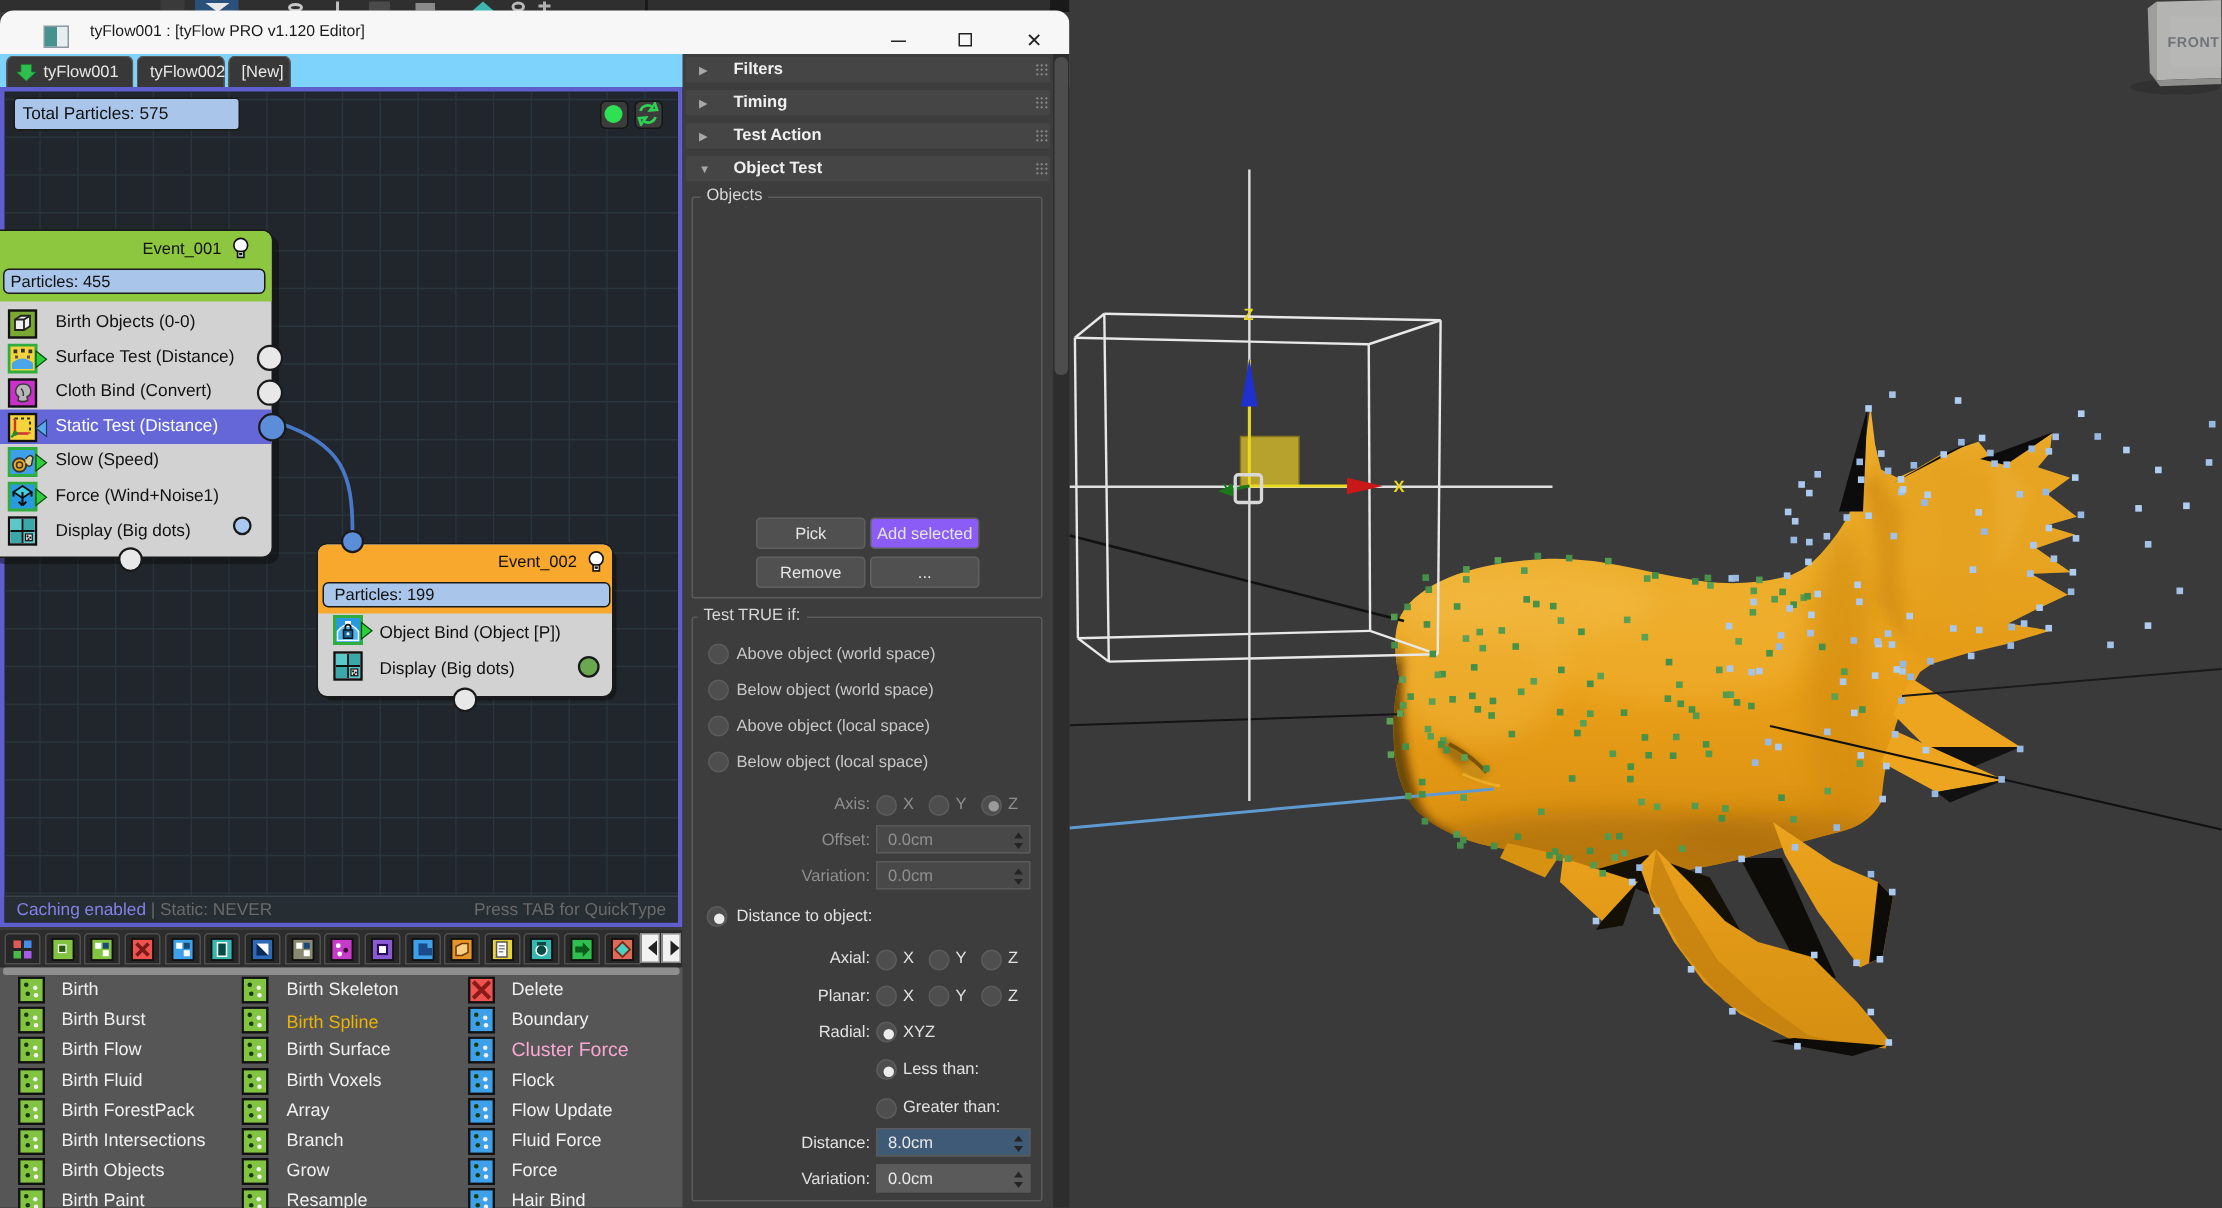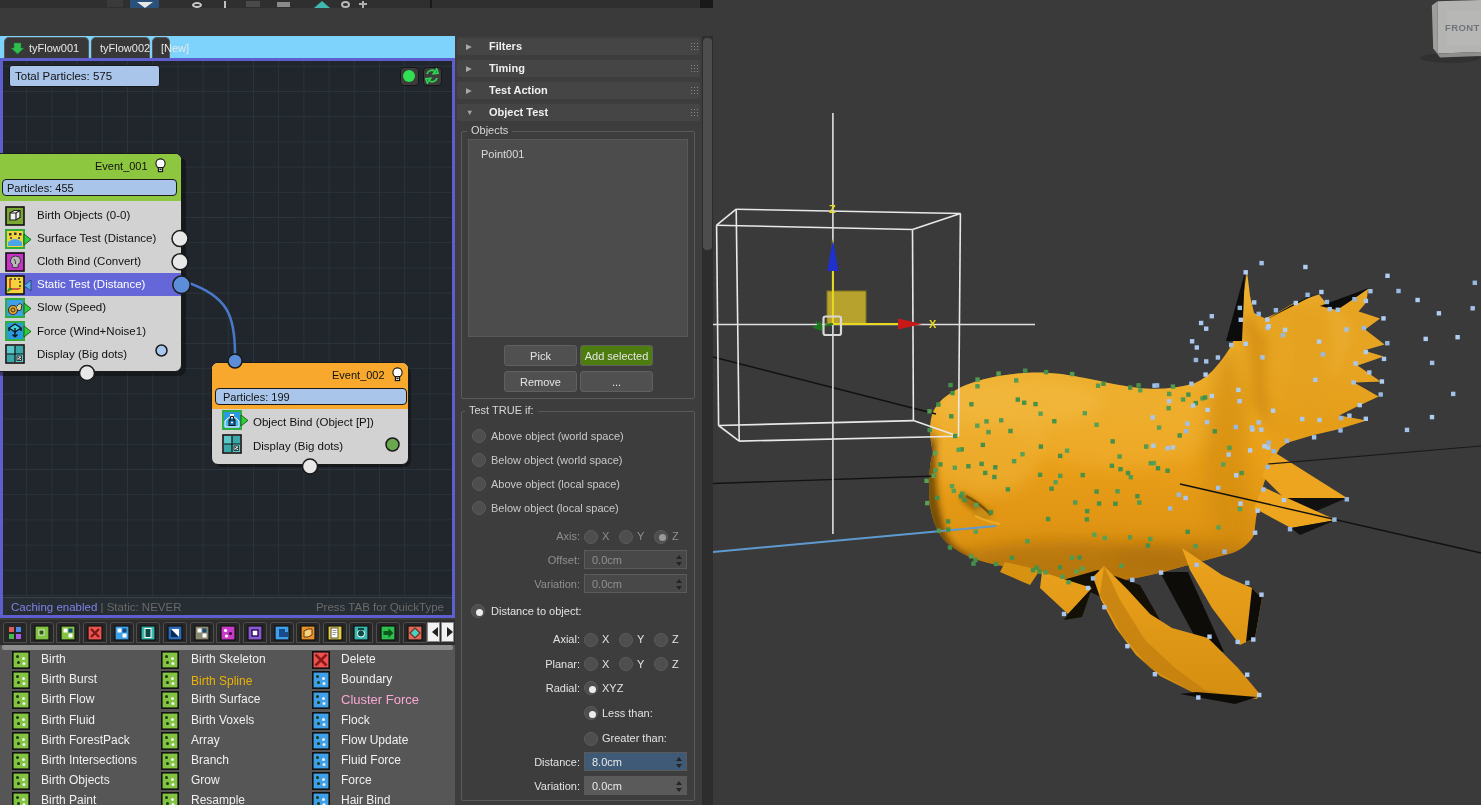--- a/index.html
+++ b/index.html
@@ -16,31 +16,39 @@
       <div class="abs" style="left:224px;top:1px;width:2px;height:7px;background:#c0c0c0;"></div>
       <div class="abs" style="left:246px;top:1px;width:14px;height:6px;background:#4a4a4a;"></div>
       <div class="abs" style="left:277px;top:2px;width:13px;height:5px;background:#8a8a8a;"></div>
       <div class="abs" style="left:314px;top:1px;width:0;height:0;border-left:8px solid transparent;border-right:8px solid transparent;border-bottom:7px solid #3fb8af;"></div>
       <div class="abs" style="left:341px;top:1px;width:9px;height:7px;border:2px solid #b8b8b8;border-radius:50%;"></div>
       <div class="abs" style="left:362px;top:1px;width:2px;height:7px;background:#b0b0b0;"></div>
       <div class="abs" style="left:359px;top:3px;width:8px;height:2px;background:#b0b0b0;"></div>
       <div class="abs" style="left:430px;top:0;width:2px;height:8px;background:#191919;"></div>
       <div class="abs" style="left:700px;top:0;width:13px;height:8px;background:#191919;"></div>
     </div>
+    <div class="abs" style="left:0;top:7px;width:713px;height:29px;background:#f7f7f7;border-radius:9px 9px 0 0;">
+<div class="abs" style="left:29px;top:10px;width:17px;height:15px;background:#e8eef0;border:1px solid #8a9aa4;"></div>
+<div class="abs" style="left:30px;top:11px;width:8px;height:13px;background:#47918e;"></div>
+<div class="abs" style="left:60px;top:8px;font-size:10.5px;color:#191919;">tyFlow001 : [tyFlow PRO v1.120 Editor]</div>
+<div class="abs" style="left:594px;top:20px;width:10px;height:1.2px;background:#222;"></div>
+<div class="abs" style="left:639px;top:15px;width:9px;height:9px;border:1.2px solid #222;"></div>
+<div class="abs" style="left:684px;top:13px;width:14px;height:14px;font-size:13px;color:#222;line-height:13px;">✕</div>
+</div>
     <div class="abs" style="left:0;top:36px;width:713px;height:22px;background:#7dd3fc;">
       <div class="abs" style="left:4px;top:1px;width:85px;height:21px;background:#383838;border:1px solid #585858;border-bottom:none;border-radius:5px 5px 0 0;color:#e8e8e8;font-size:11px;">
         <div class="abs" style="left:6px;top:4px;width:13px;height:13px;"><svg width="13" height="13">
             <path d="M3 1 h7 v5 h3 l-6.5 6 L0 6 h3 z" fill="#2fbf4f" stroke="#1a7a30" stroke-width="0.5"></path>
           </svg></div>
         <div class="abs" style="left:24px;top:4px;">tyFlow001</div>
       </div>
       <div class="abs" style="left:91px;top:1px;width:59px;height:21px;background:#383838;border:1px solid #585858;border-bottom:none;border-radius:5px 5px 0 0;color:#e8e8e8;font-size:11px;">
         <div class="abs" style="left:8px;top:4px;">tyFlow002</div>
       </div>
-      <div class="abs" style="left:152px;top:1px;width:18px;height:21px;background:#383838;border:1px solid #585858;border-bottom:none;border-radius:5px 5px 0 0;color:#e8e8e8;font-size:11px;">
+      <div class="abs" style="left:152px;top:1px;width:42px;height:21px;background:#383838;border:1px solid #585858;border-bottom:none;border-radius:5px 5px 0 0;color:#e8e8e8;font-size:11px;">
         <div class="abs" style="left:8px;top:4px;">[New]</div>
       </div>
     </div>
     <div class="abs" style="left:0;top:58px;width:455px;height:560px;background:#20262b;border:3px solid #5e5ecf;">
       <svg class="abs" style="left:0;top:0;" width="449" height="554">
         <line x1="23.7" y1="0" x2="23.7" y2="554" stroke="#29343c" stroke-width="1"></line>
         <line x1="48.9" y1="0" x2="48.9" y2="554" stroke="#29343c" stroke-width="1"></line>
         <line x1="74.1" y1="0" x2="74.1" y2="554" stroke="#29343c" stroke-width="1"></line>
         <line x1="99.3" y1="0" x2="99.3" y2="554" stroke="#29343c" stroke-width="1"></line>
         <line x1="124.5" y1="0" x2="124.5" y2="554" stroke="#29343c" stroke-width="1"></line>
@@ -249,27 +257,24 @@
         <div class="abs" style="left:32px;top:2px;font-weight:bold;font-size:11px;color:#f0f0f0;">Test Action</div>
         <div class="abs" style="left:233px;top:4px;width:9px;height:9px;background-image:radial-gradient(#8a8a8a 34%, transparent 35%);background-size:3px 3px;"></div>
       </div>
       <div class="abs" style="left:2px;top:68px;width:243px;height:17px;background:#454545;border-radius:2px;">
         <div class="abs" style="left:9px;top:4px;font-size:7.5px;color:#a8a8a8;">▼</div>
         <div class="abs" style="left:32px;top:2px;font-weight:bold;font-size:11px;color:#f0f0f0;">Object Test</div>
         <div class="abs" style="left:233px;top:4px;width:9px;height:9px;background-image:radial-gradient(#8a8a8a 34%, transparent 35%);background-size:3px 3px;"></div>
       </div>
       <div class="abs" style="left:6px;top:95px;width:234px;height:268px;border:1px solid #5a5a5a;border-radius:2px;"></div>
       <div class="abs" style="left:12px;top:88px;background:#3d3d3d;padding:0 4px;color:#d8d8d8;">Objects</div>
-      <div class="abs" style="left:13px;top:103px;width:220px;height:198px;background:#4c4c4c;border:1px solid #585858;">
-        <div class="abs" style="left:12px;top:8px;color:#dcdcdc;">Point001</div>
-      </div>
       <div class="abs" style="left:49px;top:309px;width:73px;height:21px;background:#505050;border:1px solid #606060;border-radius:3px;text-align:center;color:#e5e5e5;font-size:11px;">
         <div style="margin-top:3.5px;">Pick</div>
       </div>
-      <div class="abs" style="left:125px;top:309px;width:73px;height:21px;background:#4d7c0f;border:1px solid #606060;border-radius:3px;text-align:center;color:#e5e5e5;font-size:11px;">
+      <div class="abs" style="left:125px;top:309px;width:73px;height:21px;background:#8b5cf6;border:1px solid #606060;border-radius:3px;text-align:center;color:#e5e5e5;font-size:11px;">
         <div style="margin-top:3.5px;">Add selected</div>
       </div>
       <div class="abs" style="left:49px;top:335px;width:73px;height:21px;background:#505050;border:1px solid #606060;border-radius:3px;text-align:center;color:#e5e5e5;font-size:11px;">
         <div style="margin-top:3.5px;">Remove</div>
       </div>
       <div class="abs" style="left:125px;top:335px;width:73px;height:21px;background:#505050;border:1px solid #606060;border-radius:3px;text-align:center;color:#e5e5e5;font-size:11px;">
         <div style="margin-top:3.5px;">...</div>
       </div>
       <div class="abs" style="left:6px;top:375px;width:234px;height:390px;border:1px solid #5a5a5a;border-radius:2px;"></div>
       <div class="abs" style="left:10px;top:368px;background:#3d3d3d;padding:0 4px;color:#d8d8d8;">Test TRUE if:</div>

